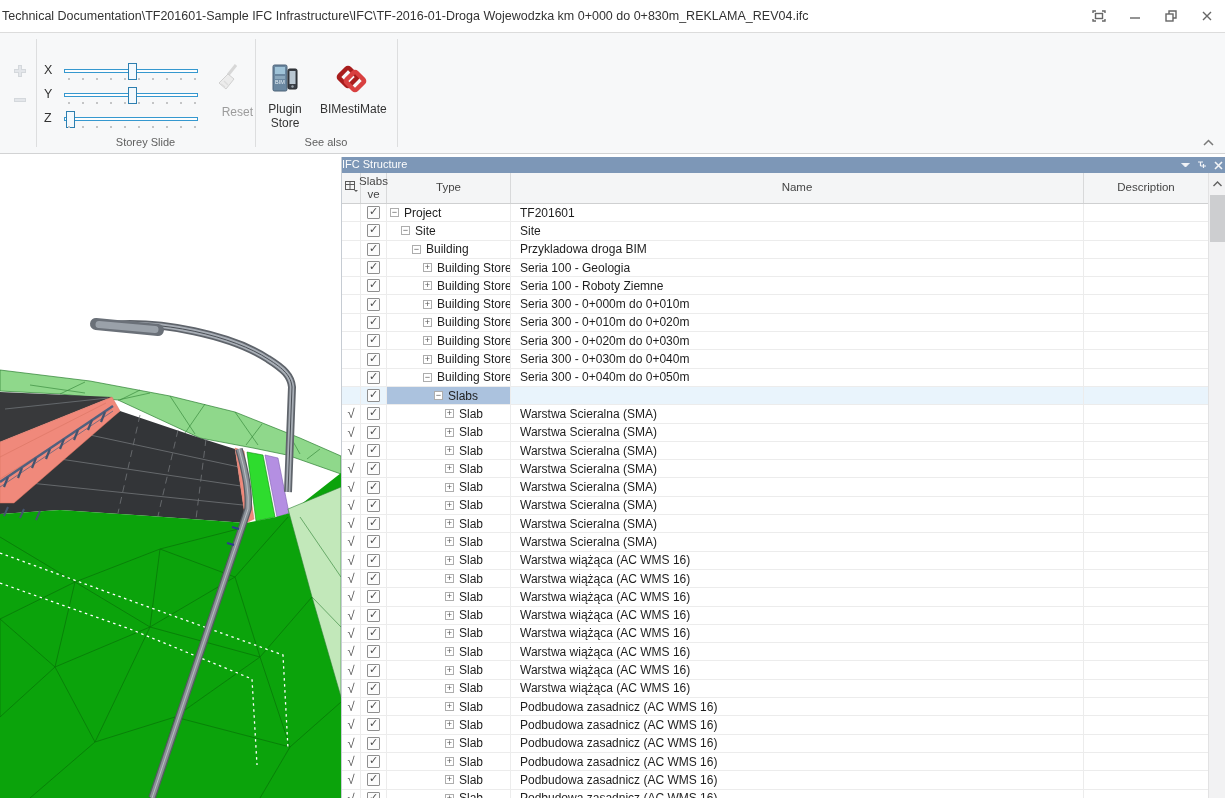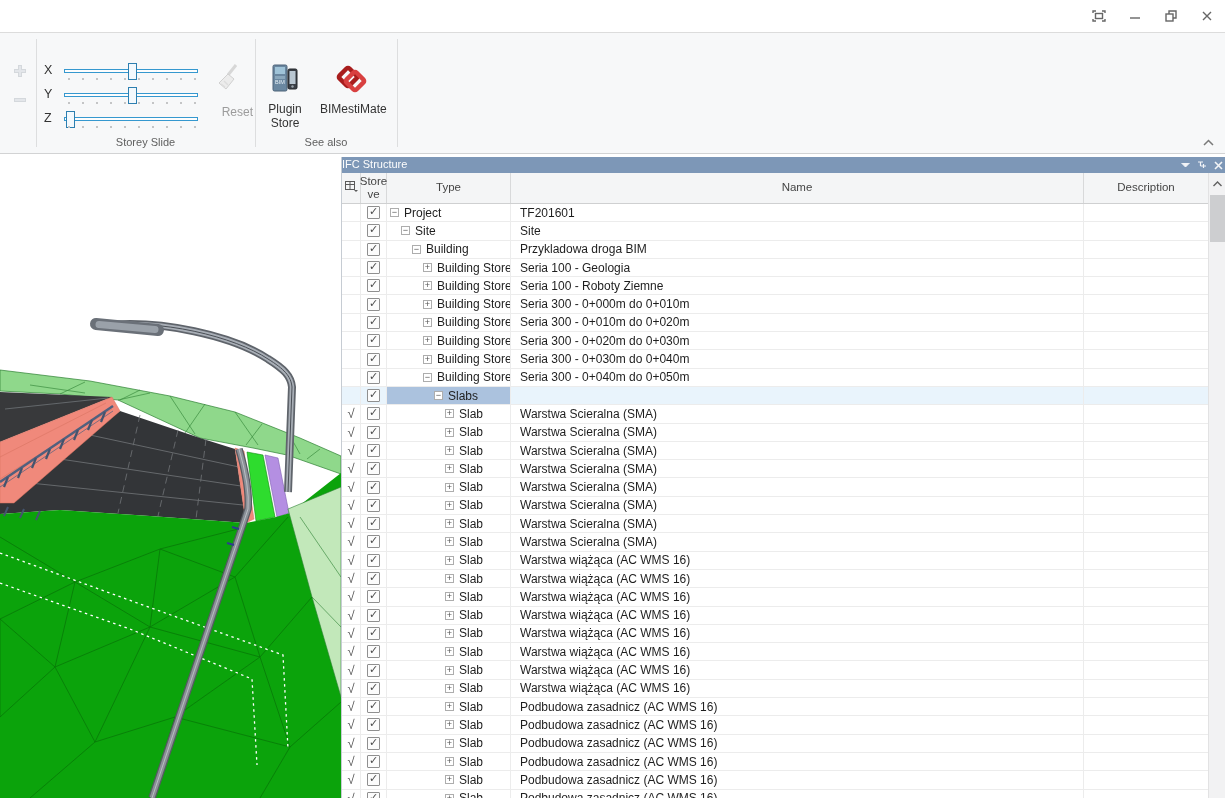--- a/index.html
+++ b/index.html
@@ -63,20 +63,21 @@
   .vscroll { position:absolute; left:866px; top:16px; width:18px; height:625px; background:#f2f2f3; border-left:1px solid #e2e2e3; }
   .vs-up { position:absolute; left:0; top:0; width:17px; height:17px; display:flex; align-items:center; justify-content:center; }
   .vs-thumb { position:absolute; left:1px; top:22px; width:15px; height:47px; background:#cdced0; }
 </style>
 </head>
 <body>
 
 <div class="app">
 
   <div class="titlebar">
+    <span class="wtitle">Technical Documentation\TF201601-Sample IFC Infrastructure\IFC\TF-2016-01-Droga Wojewodzka km 0+000 do 0+830m_REKLAMA_REV04.ifc</span>
     <div class="win-controls">
       <div class="win-btn">
         <span><svg width="14" height="12" viewBox="0 0 14 12">
               <path d="M1 3 V1 H4 M10 1 H13 V3 M13 9 V11 H10 M4 11 H1 V9"></path>
               <rect x="3.5" y="3.5" width="7" height="5"></rect>
             </svg></span>
       </div>
       <div class="win-btn">
         <span><svg width="12" height="12" viewBox="0 0 12 12">
               <path d="M1 8 H11"></path>
@@ -309,21 +310,21 @@
     </div>
 
     <div class="grid-header">
       <div class="hcell hc-ind">
         <span><svg width="13" height="11" viewBox="0 0 13 11" fill="none" stroke="#5a5a5a" stroke-width="1">
               <rect x="0.5" y="0.5" width="9" height="8"></rect>
               <path d="M0.5 3.5 H9.5 M5 0.5 V8.5"></path>
               <path d="M9 9 L11 11 L13 9" fill="#5a5a5a" stroke="none"></path>
             </svg></span>
       </div>
-      <div class="hcell hc-act">Store ve</div>
+      <div class="hcell hc-act">Slabs ve</div>
       <div class="hcell hc-type">Type</div>
       <div class="hcell hc-name">Name</div>
       <div class="hcell hc-desc">Description</div>
     </div>
 
     <div class="rows" id="rows">
         <div class="row">
           <div class="cell c-ind"></div>
           <div class="cell c-act">
             <span class="checkbox checked"></span>

